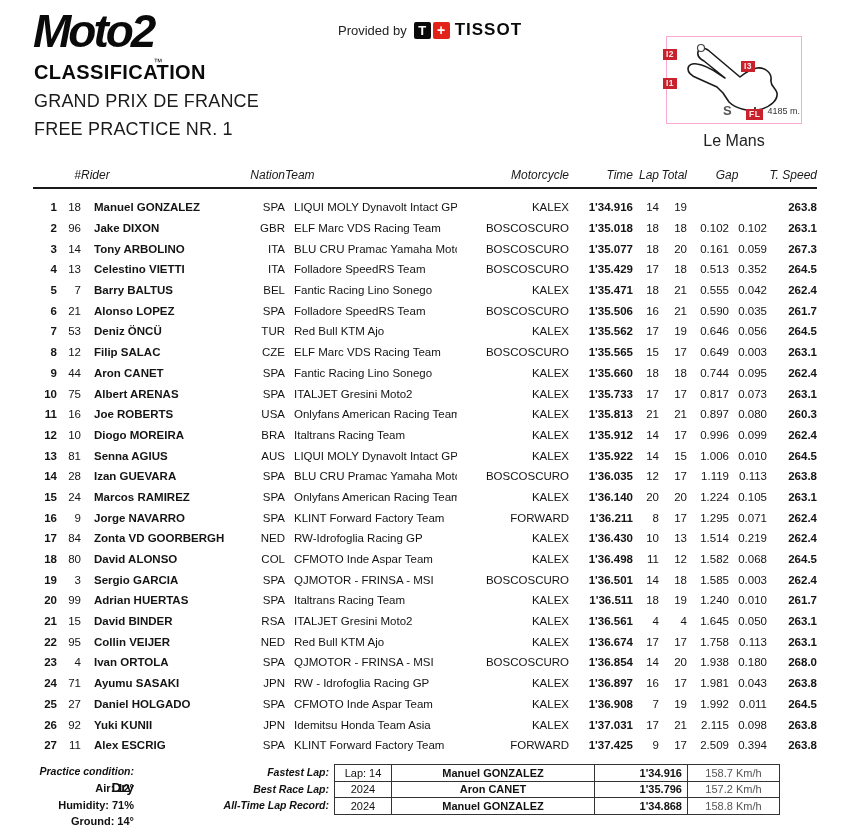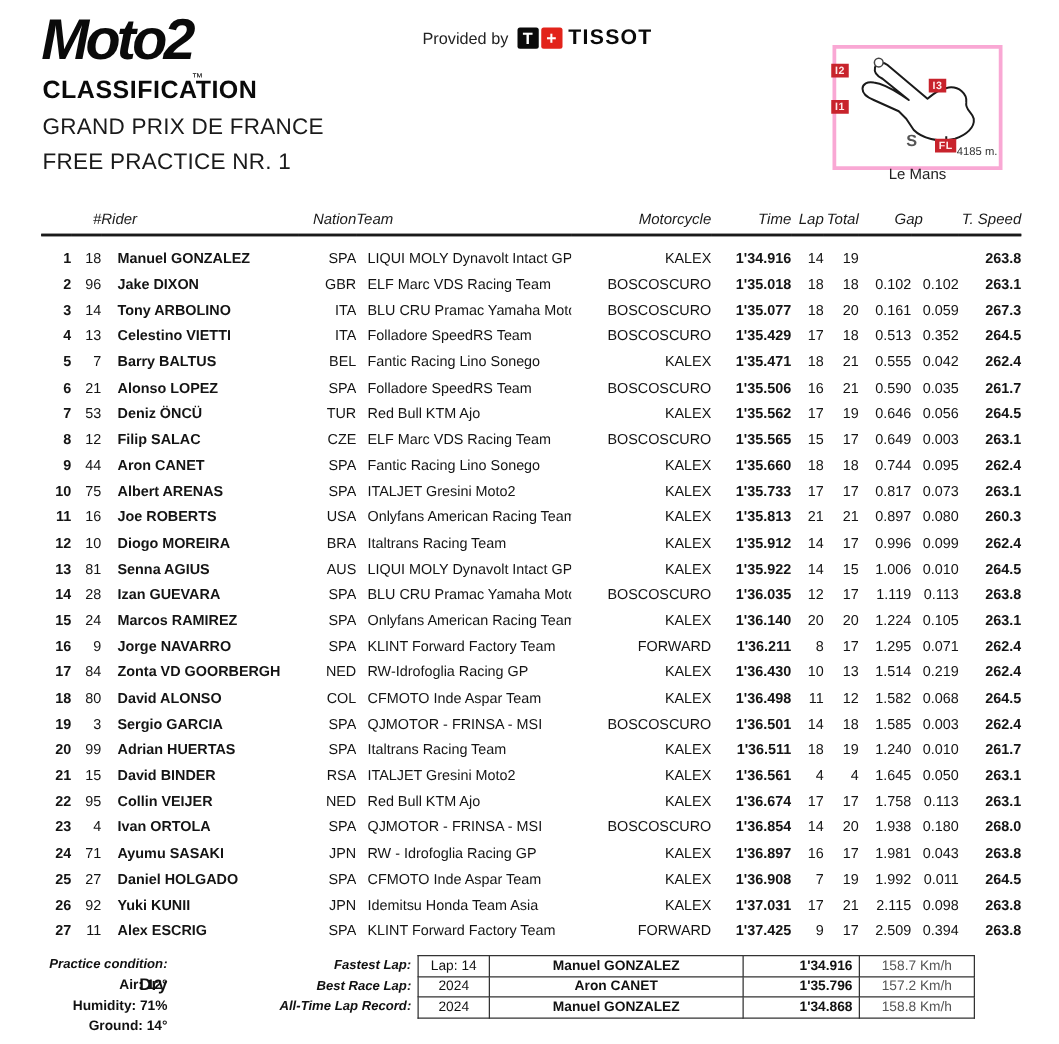--- a/index.html
+++ b/index.html
@@ -25,31 +25,31 @@
         display:flex;align-items:center;justify-content:center;border-radius:2px;line-height:1;}
   .tname{font-size:17px;font-weight:800;letter-spacing:1px;color:#0a0a0a;margin-left:3px;}
 
   
   .titles{position:absolute;left:34px;top:61px;}
   .title-main{font-size:20px;font-weight:800;letter-spacing:.4px;color:#0a0a0a;}
   .title-sub{font-size:18px;font-weight:400;letter-spacing:.2px;color:#1a1a1a;margin-top:7px;}
 
   
   .trackwrap{position:absolute;left:666px;top:36px;width:136px;height:110px;}
-  .trackbox{position:relative;width:136px;height:100px;border:3px solid #f9a8d4;background:#fff;}
+  .trackbox{position:relative;width:136px;height:88px;border:1px solid #f9a8d4;background:#fff;}
   .trackbox svg{position:absolute;left:0;top:0;}
   .tlabel{position:absolute;background:var(--label-red);color:#ffe9e9;font-size:8.5px;font-weight:700;
           padding:1px 3px;line-height:1.1;letter-spacing:.5px;}
   .tl-i2{left:-4px;top:12px;}
   .tl-i1{left:-4px;top:41px;}
   .tl-i3{left:74px;top:24px;}
   .tl-fl{left:79px;top:72px;}
   .slabel{position:absolute;left:56px;top:66px;color:#555;font-weight:800;font-size:13px;}
   .lenlabel{position:absolute;right:1px;bottom:7px;font-size:9px;color:#333;margin-top:13px;}
-  .caption{position:absolute;top:96px;width:100%;text-align:center;font-size:12px;color:#222;}
+  .caption{position:absolute;top:96px;width:100%;text-align:center;font-size:16px;color:#222;}
 
   
   table.results{position:absolute;left:33px;top:168px;width:784px;border-collapse:collapse;table-layout:fixed;}
   table.results th{font-size:12px;font-style:italic;font-weight:400;color:#1a1a1a;
                    padding:0 0 5px 0;border-bottom:2px solid #1a1a1a;white-space:nowrap;}
   table.results tbody::before{content:"";display:table-row;height:9px;}
   table.results td{font-size:11.5px;height:20.7px;padding:0;vertical-align:middle;white-space:nowrap;
                    overflow:hidden;color:#141414;}
   .c-pos{text-align:right;font-weight:700;}
   .c-num{text-align:right;color:#222;}

